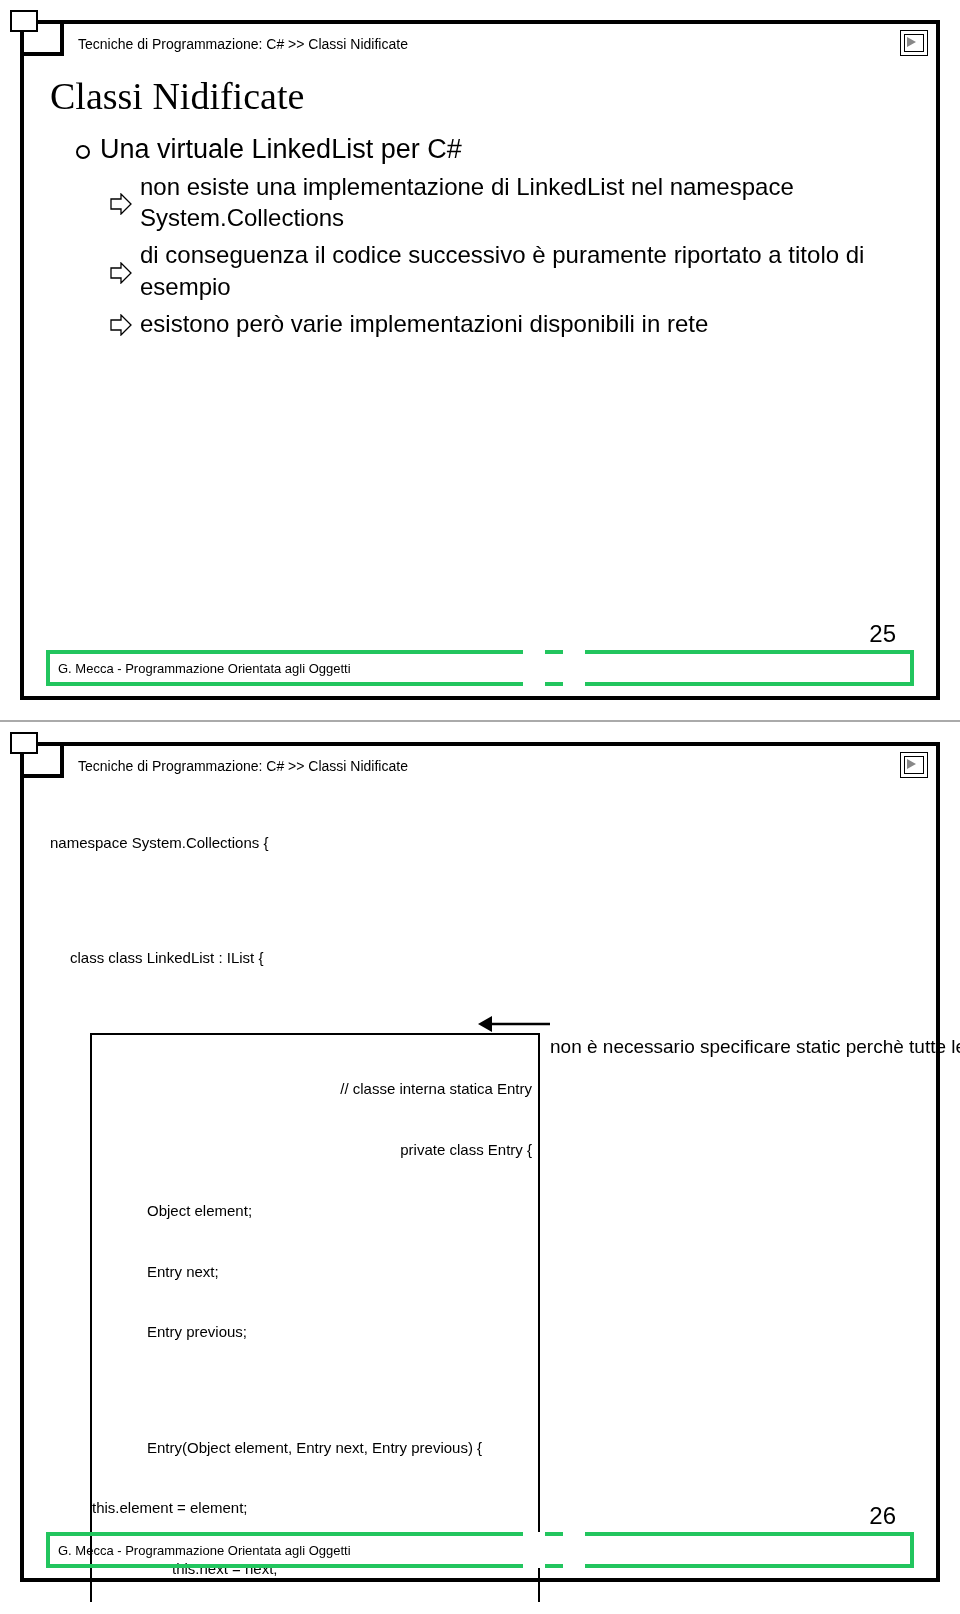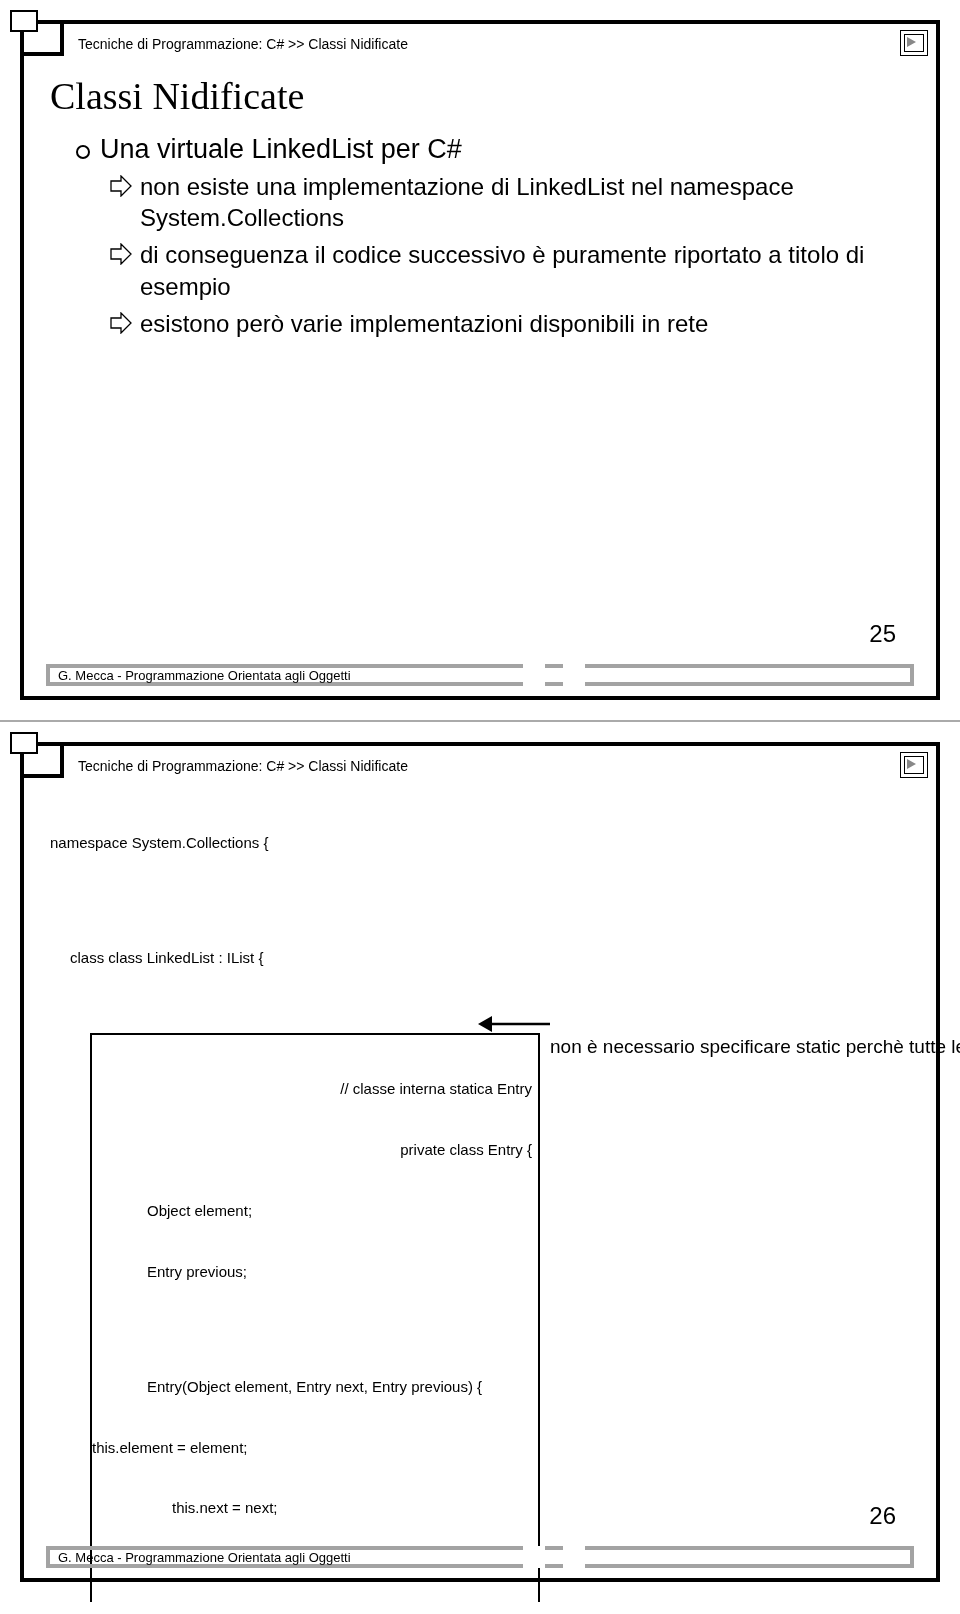--- a/index.html
+++ b/index.html
@@ -74,22 +74,22 @@
     height: 0;
     border-top: 5px solid transparent;
     border-bottom: 5px solid transparent;
     border-left: 9px solid #888;
   }
   .footer-band {
     position: absolute;
     left: 22px;
     right: 22px;
     bottom: 10px;
-    height: 22px;
-    border: 4px solid #a3a3a3;
+    height: 36px;
+    border: 4px solid #22c55e;
     box-sizing: border-box;
     display: flex;
     align-items: center;
   }
   .footer-gap1, .footer-gap2 {
     position: absolute;
     top: -4px;
     bottom: -4px;
     background: #fff;
   }
@@ -134,21 +134,21 @@
     box-sizing: border-box;
     margin-right: 10px;
     vertical-align: -1px;
   }
   .circ .txt {
     font-size: 27px;
   }
   .arrow-item {
     margin-left: 40px;
     display: flex;
-    align-items: flex-start;
+    align-items: center;
     margin-top: 6px;
     margin-bottom: 2px;
   }
   .arrow-item svg { flex: 0 0 auto; margin-top: 4px; margin-right: 8px; }
   .arrow-item .atext { font-size: 24px; line-height: 1.3; }
   .code {
     font-family: Arial, sans-serif;
     font-size: 15px;
     line-height: 1.35;
     white-space: pre;
@@ -239,20 +239,21 @@
 
     <div class="code" style="margin-top:18px;position:relative">
       <div>namespace System.Collections {</div>
       <div style="height:14px"></div>
       <div class="code-indent1">class class LinkedList : IList {</div>
 
       <div class="code-box">
         <div class="code-line">// classe interna statica Entry</div>
         <div class="code-line">private class Entry {</div>
         <div class="code-line2">Object element;</div>
+        <div class="code-line2">Entry next;</div>
         <div class="code-line2">Entry previous;</div>
         <div style="height:14px"></div>
         <div class="code-line2">Entry(Object element, Entry next, Entry previous) {</div>
         <div style="">this.element = element;</div>
         <div style="margin-left:80px">this.next = next;</div>
         
         
         
       </div>
 

